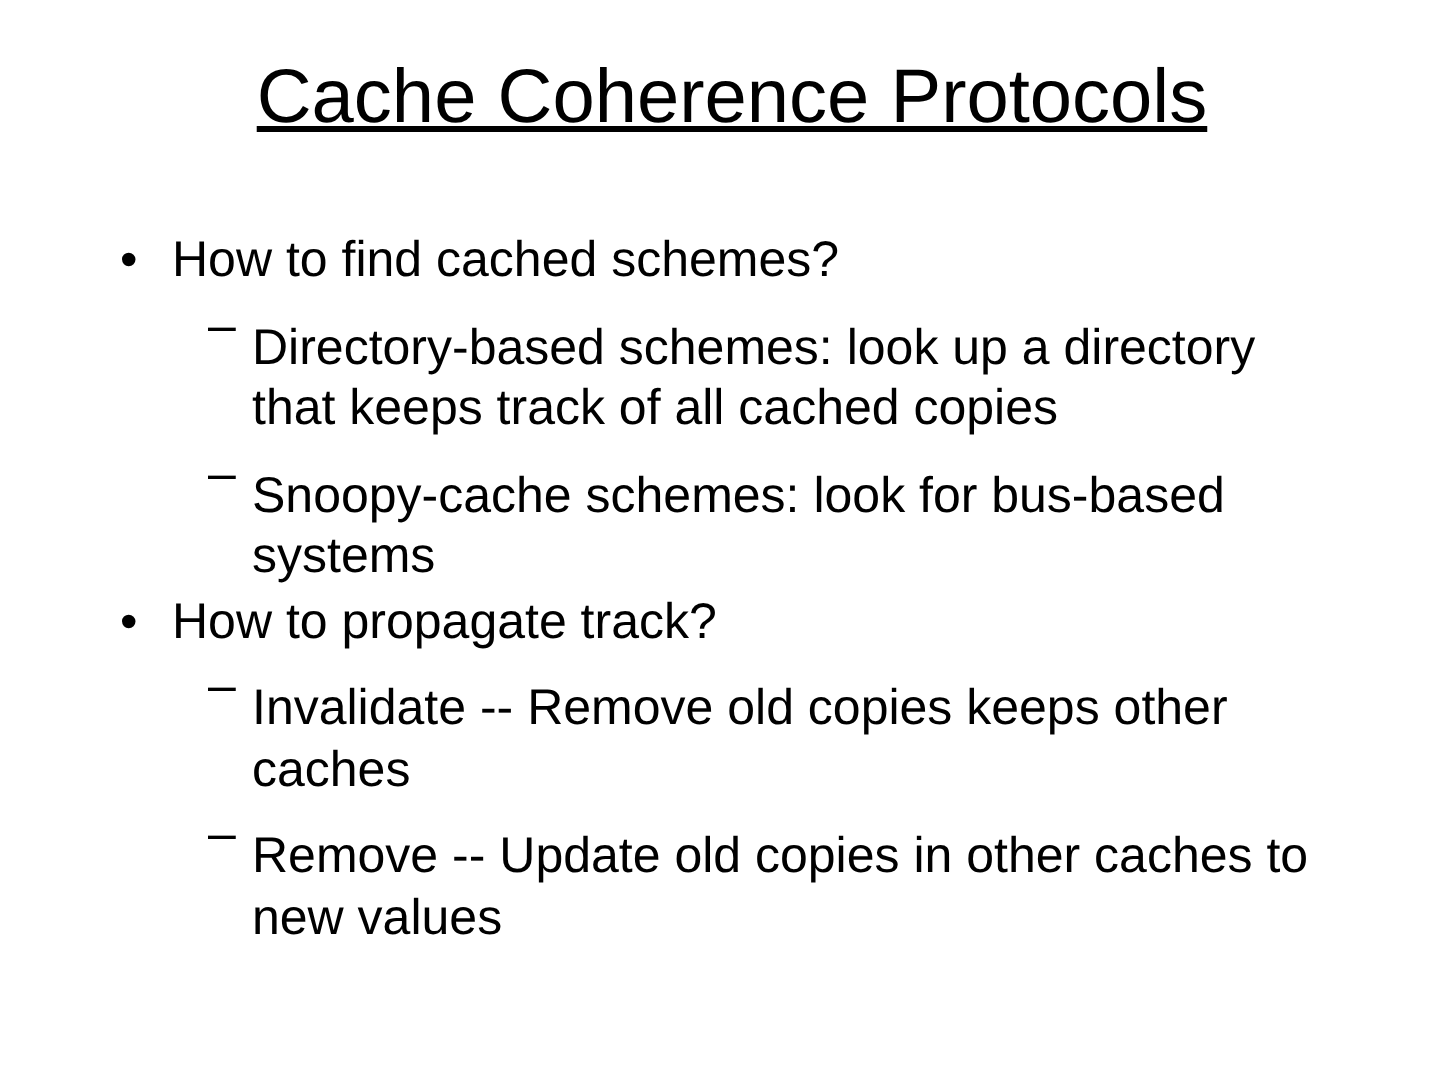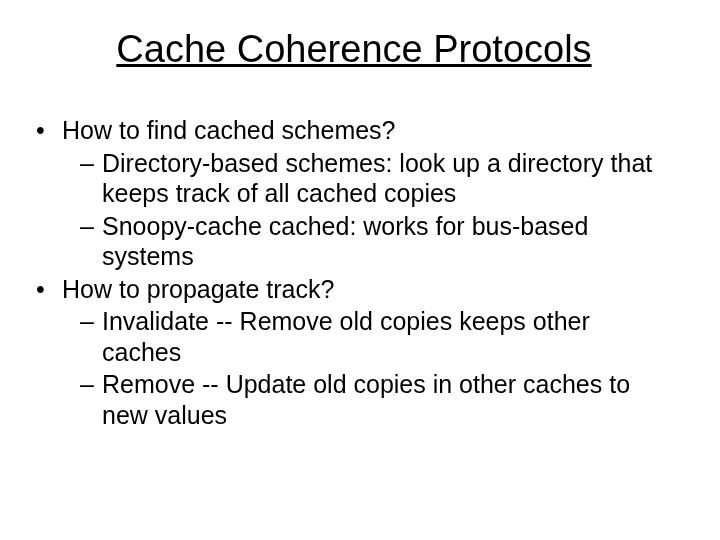--- a/index.html
+++ b/index.html
@@ -8,21 +8,21 @@
     width: 720px;
     height: 540px;
     background: #ffffff;
     font-family: Arial, Helvetica, sans-serif;
     color: #000;
   }
   .slide {
     width: 720px;
     height: 540px;
     box-sizing: border-box;
-    padding: 28px 48px 0 36px;
+    padding: 28px 48px 0 60px;
   }
   .title {
     text-align: center;
     font-size: 38px;
     text-decoration: underline;
     margin: 0 0 44px 0;
     font-weight: normal;
   }
   .body {
     font-size: 25px;
@@ -44,20 +44,21 @@
     display: flex;
     margin-left: 44px;
     margin-bottom: 2px;
   }
   .l2 .dash {
     width: 22px;
     flex: 0 0 22px;
   }
   .l2 .text {
     flex: 1;
+    margin-top: 11px;
   }
   .italic {
   }
 </style>
 </head>
 <body>
 
 <div class="slide">
   <h1 class="title">Cache Coherence Protocols</h1>
 
@@ -68,21 +69,21 @@
       <div class="text">How to find cached schemes?</div>
     </div>
 
     <div class="l2">
       <div class="dash">–</div>
       <div class="text">Directory-based schemes: look up a directory that keeps track of all cached copies</div>
     </div>
 
     <div class="l2">
       <div class="dash">–</div>
-      <div class="text">Snoopy-cache cached: works for bus-based systems</div>
+      <div class="text">Snoopy-cache schemes: look for bus-based systems</div>
     </div>
 
     <div class="l1">
       <div class="bullet">•</div>
       <div class="text">How to propagate track?</div>
     </div>
 
     <div class="l2">
       <div class="dash">–</div>
       <div class="text"><span class="italic">Invalidate</span><span> -- Remove old copies keeps other caches</span></div>

